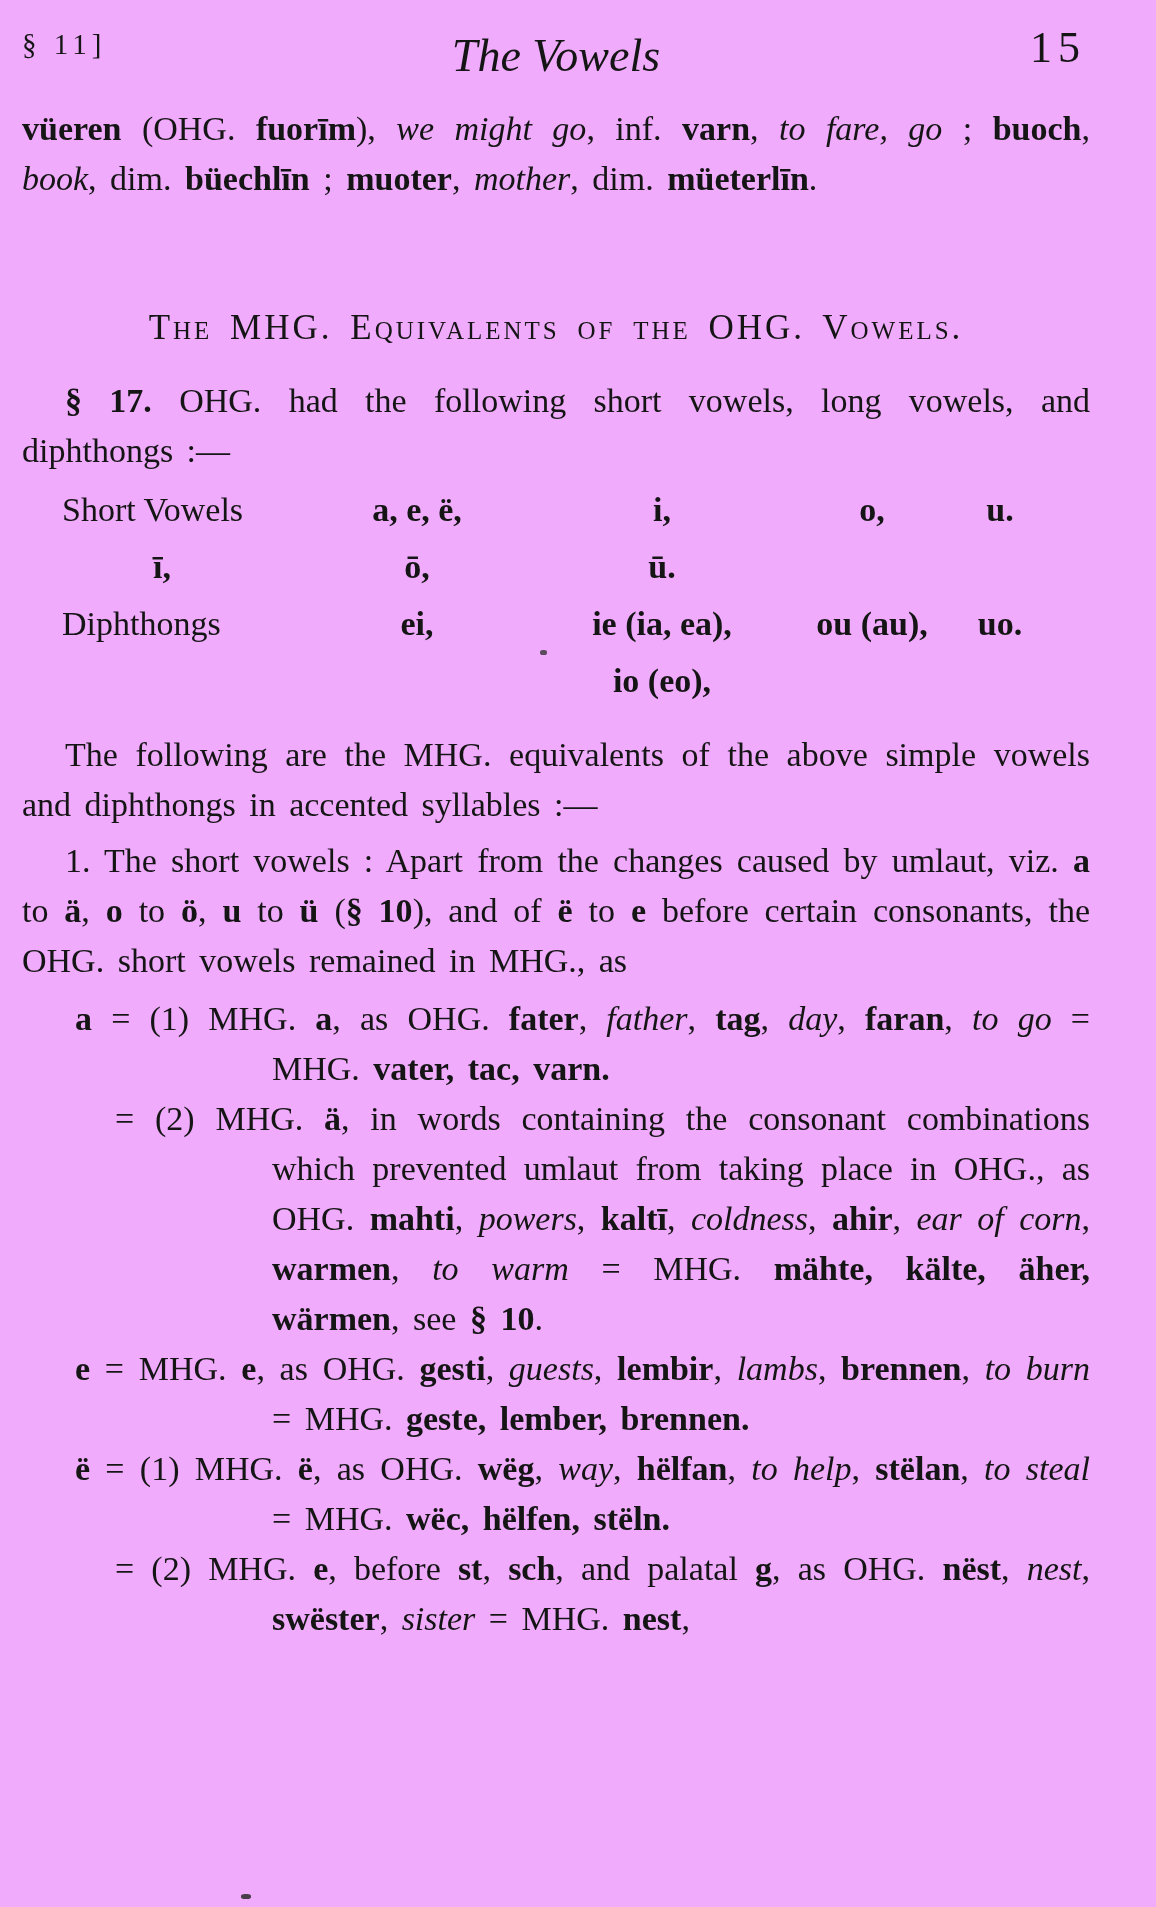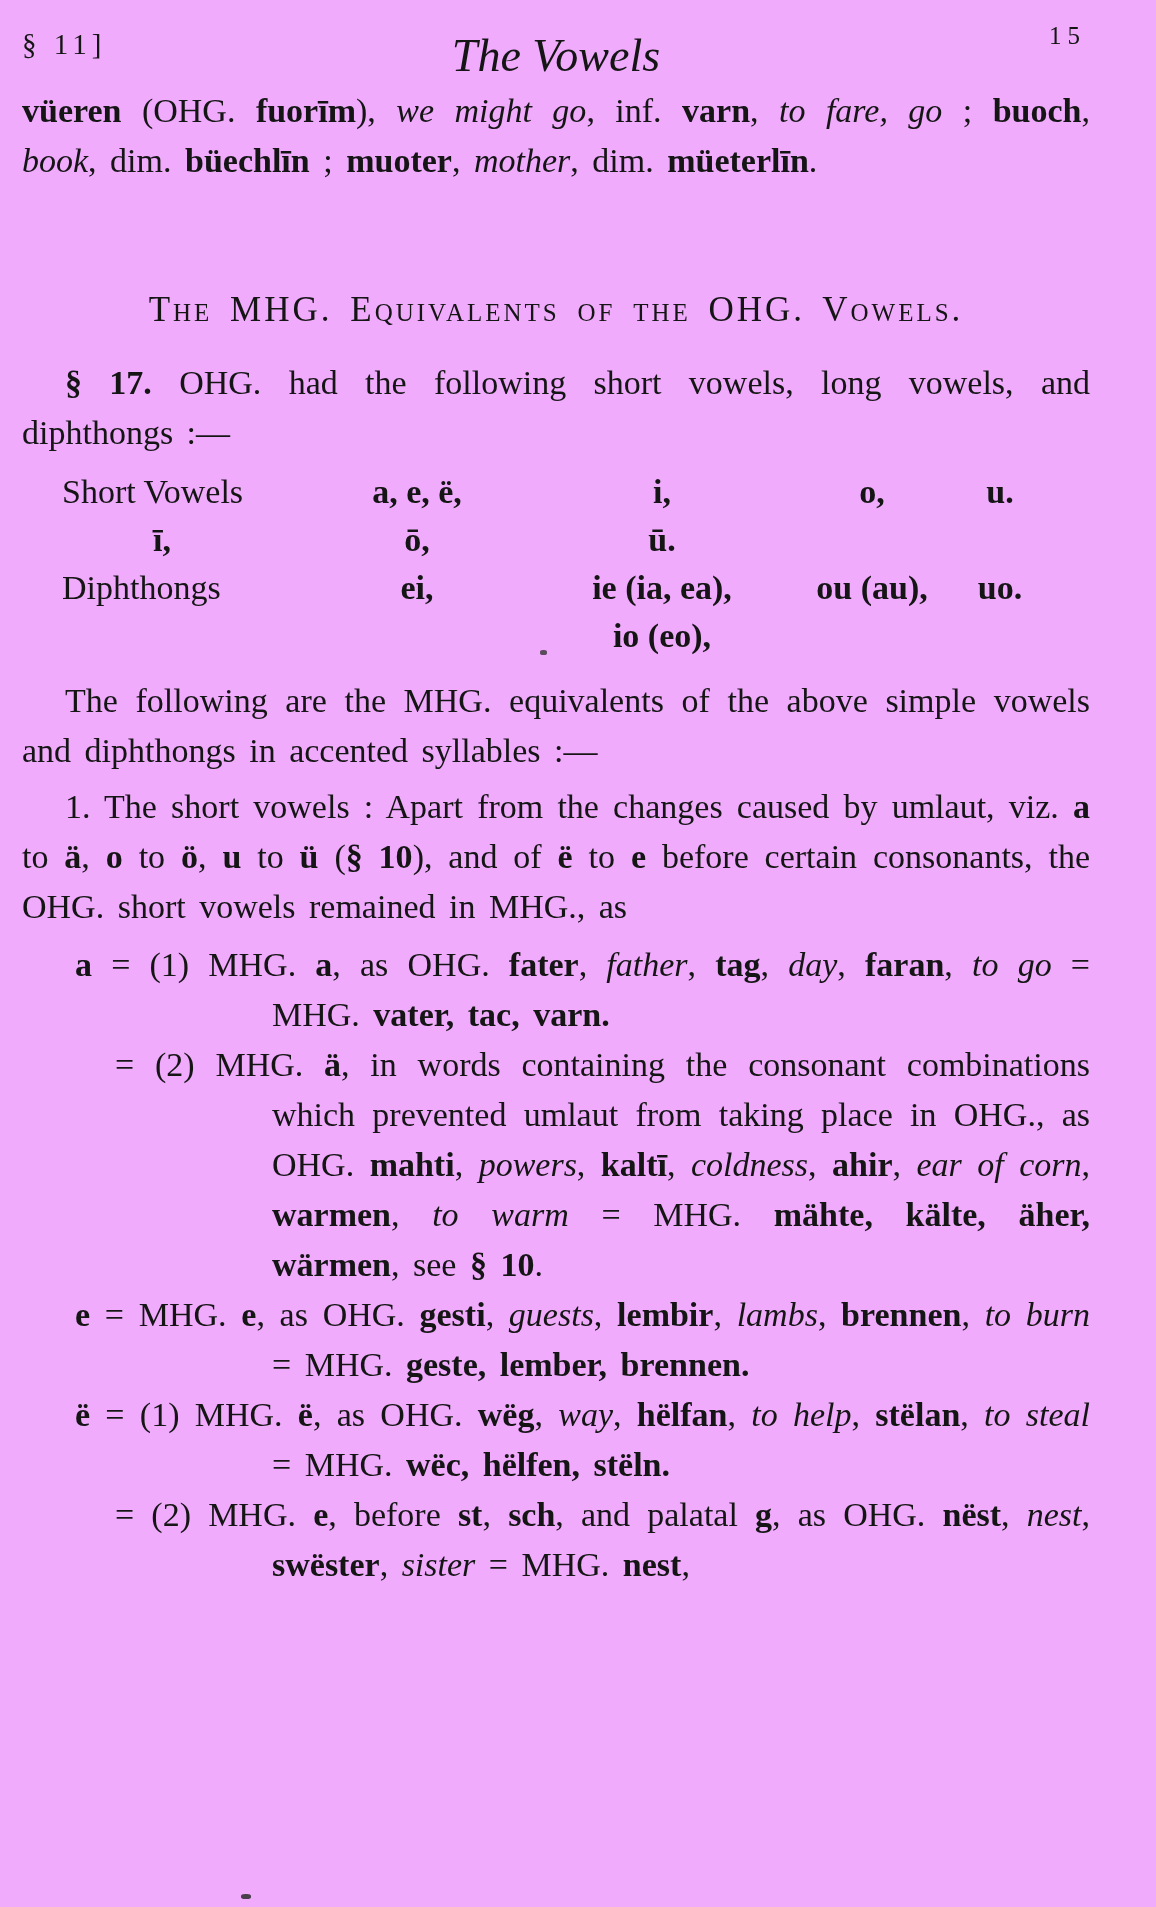--- a/index.html
+++ b/index.html
@@ -15,46 +15,46 @@
     padding: 14px 66px 0 22px;
     overflow: hidden;
   }
   
   .header { position: relative; height: 72px; }
   .section-ref { position: absolute; left: 0; top: 14px; font-size: 29px; letter-spacing: 5px; }
   .running-title {
     position: absolute; left: 50%; transform: translateX(-50%); top: 16px;
     font-style: italic; font-size: 46px; line-height: 52px; white-space: nowrap;
   }
-  .page-number { position: absolute; right: 4px; top: 8px; font-size: 25px; letter-spacing: 6px; }
+  .page-number { position: absolute; right: 4px; top: 8px; font-size: 44px; letter-spacing: 6px; }
   
   .bodytext {
     font-size: 34px;
     line-height: 50px;
     text-align: justify;
     word-spacing: 5px;
     margin: 0;
   }
   .b  { font-weight: 700; }
   .i  { font-style: italic; }
-  p.cont { }
+  p.cont { margin-top: 18px; }
   .section-heading {
     font-variant: small-caps;
     font-weight: 400;
     text-align: center;
     font-size: 35px;
     line-height: 44px;
     letter-spacing: 3px;
     word-spacing: 6px;
     margin: 102px 0 26px 0;
   }
   .pindent { text-indent: 43px; }
   
   .vtable { margin-top: 10px; font-size: 34px; }
-  .vrow { display: grid; grid-template-columns: 280px 230px 260px 160px 96px; line-height: 48px; }
+  .vrow { display: grid; grid-template-columns: 280px 230px 260px 160px 96px; line-height: 48px; margin-top: 9px; }
   .vcell { text-align: center; font-weight: 700; white-space: pre; }
   .vcell.label { text-align: left; padding-left: 40px; font-weight: 400; }
   .after-table { margin-top: 16px; }
   .tightafter { margin-top: 6px; }
   
   .entries { margin-top: 8px; }
   .entry { padding-left: 250px; text-indent: -197px; }
   .entry.sub { text-indent: -157px; }
   
   .speck { position: absolute; background: #2b2b2b; border-radius: 40%; }

